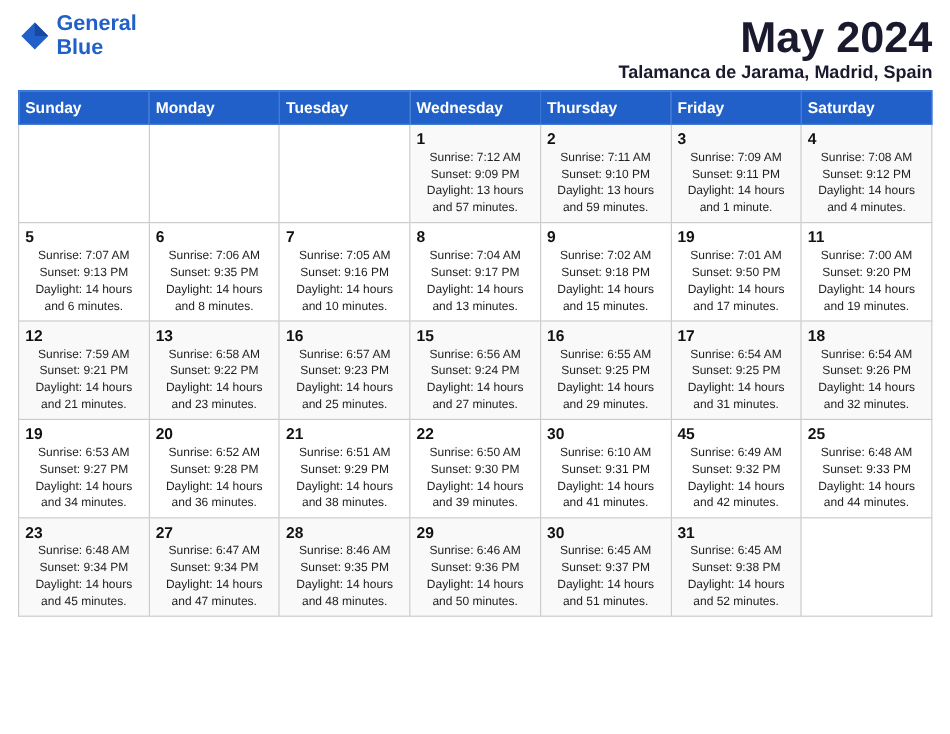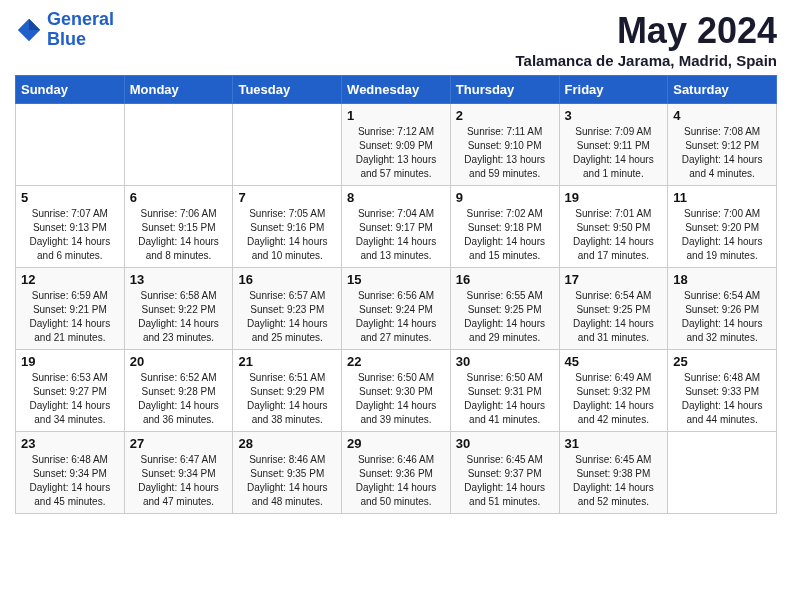--- a/index.html
+++ b/index.html
@@ -154,21 +154,21 @@
       <tr>
         <td>
           <div class="day-num">5</div>
           <div class="day-info">Sunrise: 7:07 AM
 Sunset: 9:13 PM
 Daylight: 14 hours and 6 minutes.</div>
         </td>
         <td>
           <div class="day-num">6</div>
           <div class="day-info">Sunrise: 7:06 AM
-Sunset: 9:15 PM
+Sunset: 9:35 PM
 Daylight: 14 hours and 8 minutes.</div>
         </td>
         <td>
           <div class="day-num">7</div>
           <div class="day-info">Sunrise: 7:05 AM
 Sunset: 9:16 PM
 Daylight: 14 hours and 10 minutes.</div>
         </td>
         <td>
           <div class="day-num">8</div>
@@ -191,21 +191,21 @@
         <td>
           <div class="day-num">11</div>
           <div class="day-info">Sunrise: 7:00 AM
 Sunset: 9:20 PM
 Daylight: 14 hours and 19 minutes.</div>
         </td>
       </tr>
       <tr>
         <td>
           <div class="day-num">12</div>
-          <div class="day-info">Sunrise: 6:59 AM
+          <div class="day-info">Sunrise: 7:59 AM
 Sunset: 9:21 PM
 Daylight: 14 hours and 21 minutes.</div>
         </td>
         <td>
           <div class="day-num">13</div>
           <div class="day-info">Sunrise: 6:58 AM
 Sunset: 9:22 PM
 Daylight: 14 hours and 23 minutes.</div>
         </td>
         <td>
@@ -259,21 +259,21 @@
 Daylight: 14 hours and 38 minutes.</div>
         </td>
         <td>
           <div class="day-num">22</div>
           <div class="day-info">Sunrise: 6:50 AM
 Sunset: 9:30 PM
 Daylight: 14 hours and 39 minutes.</div>
         </td>
         <td>
           <div class="day-num">30</div>
-          <div class="day-info">Sunrise: 6:50 AM
+          <div class="day-info">Sunrise: 6:10 AM
 Sunset: 9:31 PM
 Daylight: 14 hours and 41 minutes.</div>
         </td>
         <td>
           <div class="day-num">45</div>
           <div class="day-info">Sunrise: 6:49 AM
 Sunset: 9:32 PM
 Daylight: 14 hours and 42 minutes.</div>
         </td>
         <td>

